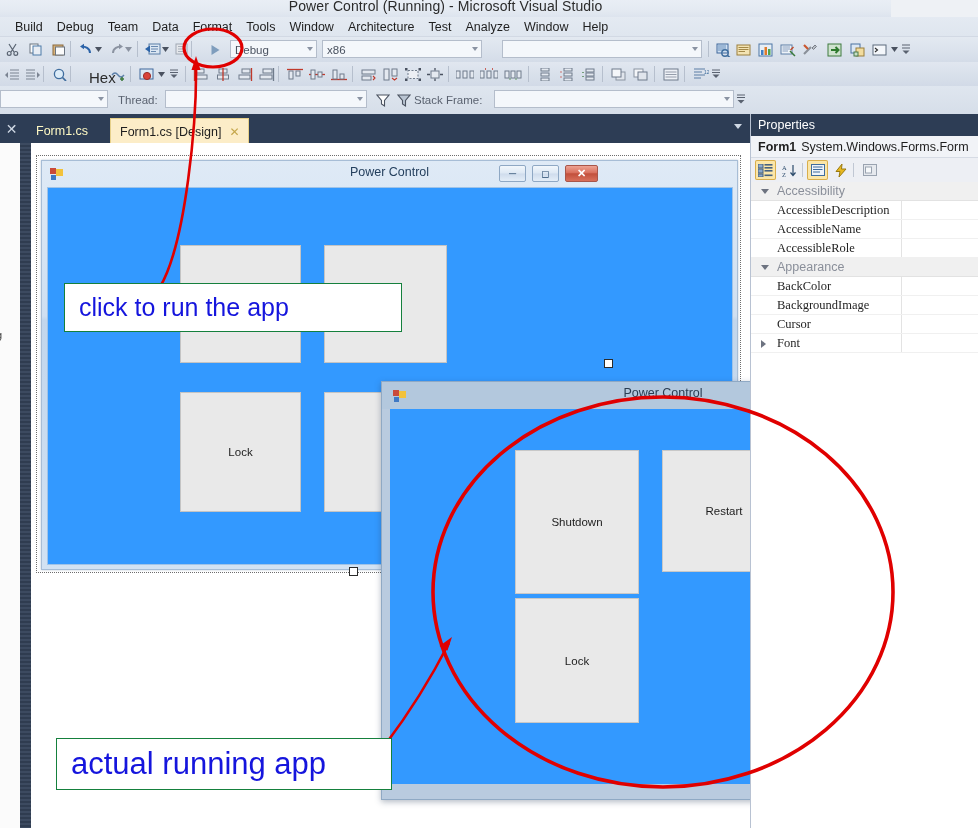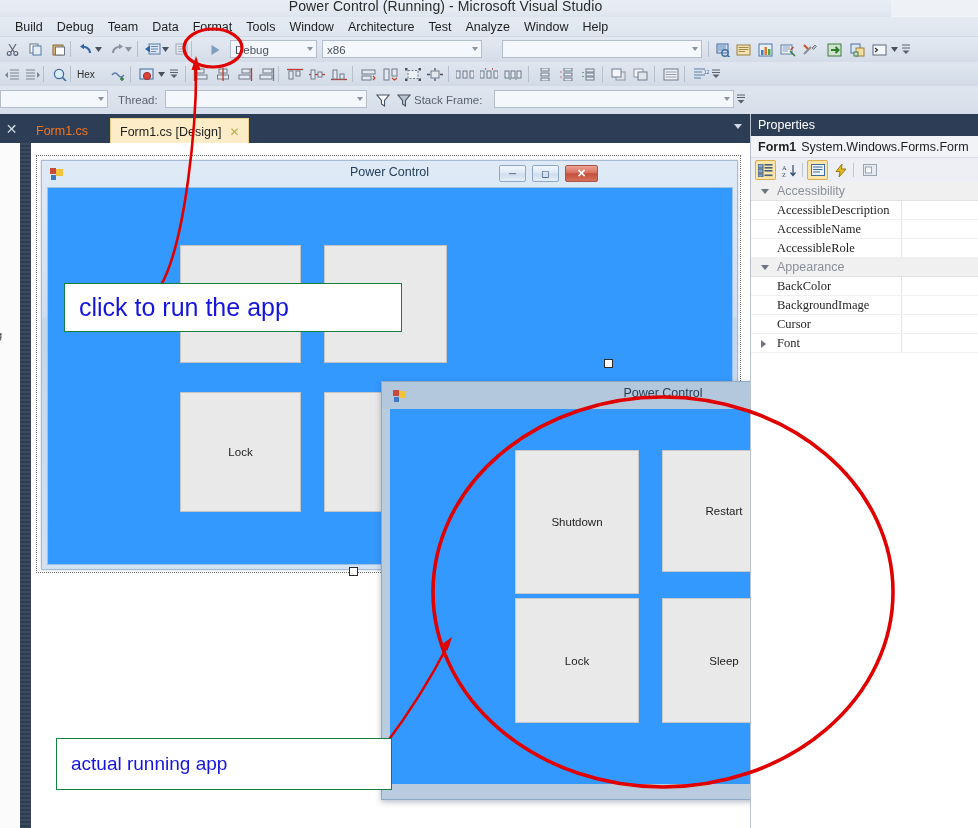--- a/index.html
+++ b/index.html
@@ -74,21 +74,21 @@
     background:#2d3d55;
   }
   #tab-close-doc{
     position:absolute;left:2px;top:5px;width:19px;height:19px;
     color:#cfd8e4;font-size:14px;display:flex;align-items:center;justify-content:center;
   }
   .tab{
     position:absolute;top:4px;height:25px;box-sizing:border-box;
     font-size:12.5px;display:flex;align-items:center;padding:0 9px;white-space:nowrap;
   }
-  .tab.inactive{color:#f97316;background:transparent;}
+  .tab.inactive{color:#fef9c3;background:transparent;}
   .tab.active{
     color:#1e1e1e;background:#fcedc8;border:1px solid #e6d08a;border-bottom:none;top:4px;height:26px;
   }
   .tab .x{margin-left:8px;font-size:12px;color:#c4a64a;}
   #tabstrip-dropdown{
     position:absolute;right:8px;top:10px;width:0;height:0;
     border-left:4px solid transparent;border-right:4px solid transparent;
     border-top:5px solid #cfd8e4;
   }
   #left-rail{
@@ -246,21 +246,21 @@
     position:absolute;left:150px;top:0;bottom:0;width:1px;background:#e3e3e3;
   }
 
   
   .ann-box{
     position:absolute;background:#ffffff;border:1px solid #15803d;box-sizing:border-box;
     display:flex;align-items:center;padding-left:14px;
     color:#1515dd;white-space:nowrap;
   }
   #ann-box-1{left:64px;top:283px;width:338px;height:49px;font-size:25px;}
-  #ann-box-2{left:56px;top:738px;width:336px;height:52px;font-size:19px;}
+  #ann-box-2{left:56px;top:738px;width:336px;height:52px;font-size:31px;}
   #ann-svg{left:0;top:0;width:978px;height:828px;pointer-events:none;}
 </style>
 </head>
 <body>
 
 <div id="vs-titlebar" class="abs">
   <div id="vs-title-text">Power Control (Running) - Microsoft Visual Studio</div>
 </div>
 
 <div id="vs-menubar" class="abs">
@@ -442,21 +442,21 @@
       </svg>
   </div>
   <div class="tsep" style="left:43px"></div>
   <div class="tbtn" style="left:49px">
     <svg width="14" height="13" viewBox="0 0 14 13">
         <circle cx="6" cy="6" r="4.6" fill="#dcecf8" stroke="#3f6d9e" stroke-width="1.3"></circle>
         <path d="M9.5 9.5 L13 13" stroke="#3f6d9e" stroke-width="1.7"></path>
       </svg>
   </div>
   <div class="tsep" style="left:70px"></div>
-  <div class="tlabel" style="left:77px;font-size:10px;color:#2b2b2b">Hex</div>
+  <div class="tlabel" style="left:89px;font-size:15px;color:#2b2b2b">Hex</div>
   <div class="tbtn" style="left:108px">
     <svg width="16" height="13" viewBox="0 0 16 13">
         <path d="M1 7 Q4 3 7 7 Q10 11 13 7" stroke="#5b7fa8" stroke-width="1.3" fill="none"></path>
         <path d="M11 9 V13 M9 11 H13" stroke="#3f7a3f" stroke-width="1.6"></path>
       </svg>
   </div>
   <div class="tsep" style="left:130px"></div>
   <div class="tbtn" style="left:136px">
     <svg width="16" height="13" viewBox="0 0 16 13">
         <rect x="1" y="1" width="13" height="10" fill="#dbe7f4" stroke="#41699c"></rect>
@@ -751,23 +751,20 @@
   </div>
   <div id="running-client">
     <div class="rbtn" style="left:125px;top:41px;width:124px;height:144px">
       <span>Shutdown</span>
     </div>
     <div class="rbtn" style="left:272px;top:41px;width:124px;height:122px">
       <span>Restart</span>
     </div>
     <div class="rbtn" style="left:125px;top:189px;width:124px;height:125px">
       <span>Lock</span>
-    </div>
-    <div class="rbtn" style="left:272px;top:189px;width:124px;height:125px">
-      <span>Sleep</span>
     </div>
   </div>
 </div>
 
 <div id="properties-panel" class="abs">
   <div id="properties-header">Properties</div>
   <div id="properties-object">
     <b>Form1</b>
     <span>System.Windows.Forms.Form</span>
   </div>

